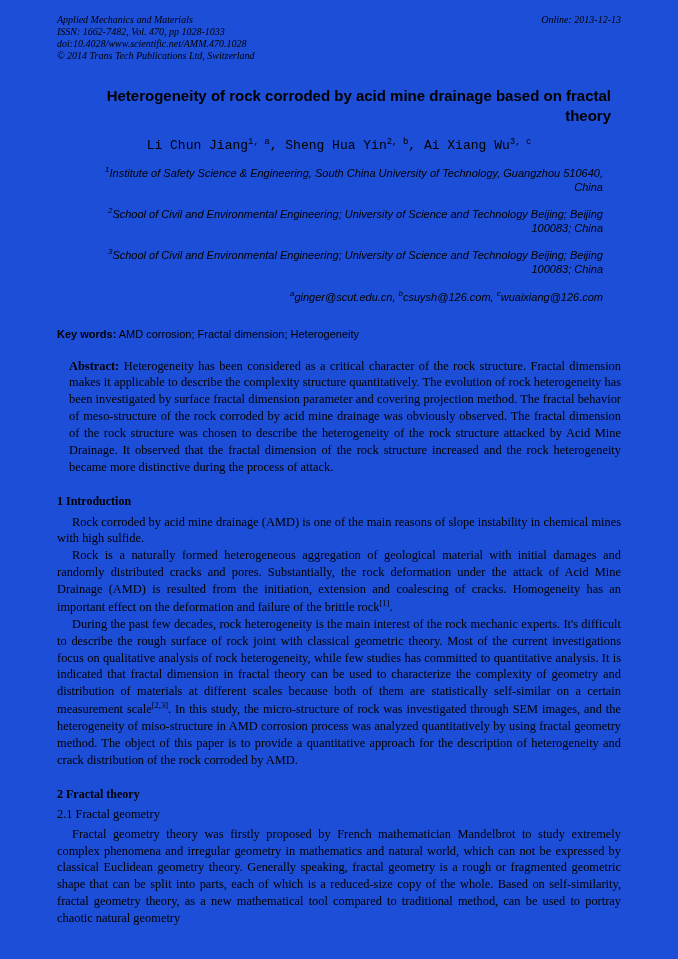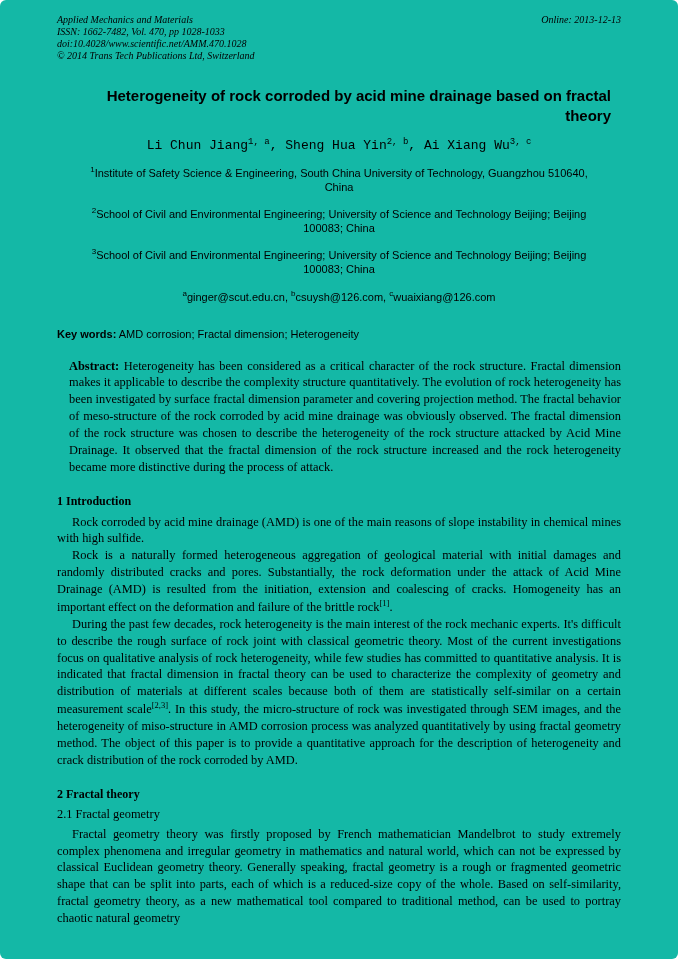--- a/index.html
+++ b/index.html
@@ -1,25 +1,24 @@
 <!DOCTYPE html>
 <html><head>
 <meta charset="utf-8">
 <style>
   html, body { margin: 0; padding: 0; background: #ffffff; }
   .page {
     width: 678px;
     height: 959px;
     box-sizing: border-box;
-    background: #14b8a6;
+    background: #1d4ed8;
     color: #000000;
     padding: 14px 57px 10px 57px;
     overflow: hidden;
     font-family: "Liberation Serif", serif;
-    border-radius: 6px;
   }
   
   .hdr {
     display: flex;
     justify-content: space-between;
     align-items: flex-start;
     font-style: italic;
     font-size: 10px;
     line-height: 1.2;
   }
@@ -38,22 +37,23 @@
     font-family: Liberation Mono, monospace;
     font-size: 13px;
     text-align: center;
     margin: 10px 0 0 0;
   }
   .authors sup { font-size: 9px; }
   .affil, .emails {
     font-family: "Liberation Sans", sans-serif;
     font-size: 11px;
     line-height: 1.3;
-    text-align: center;
+    text-align: right;
     margin: 12px 18px 0 18px;
+    font-style: italic;
   }
   .affil sup, .emails sup { font-size: 8px; }
   
   .keywords {
     font-family: "Liberation Sans", sans-serif;
     font-size: 11px;
     margin: 24px 0 0 0;
   }
   .keywords b { font-weight: bold; }
   

